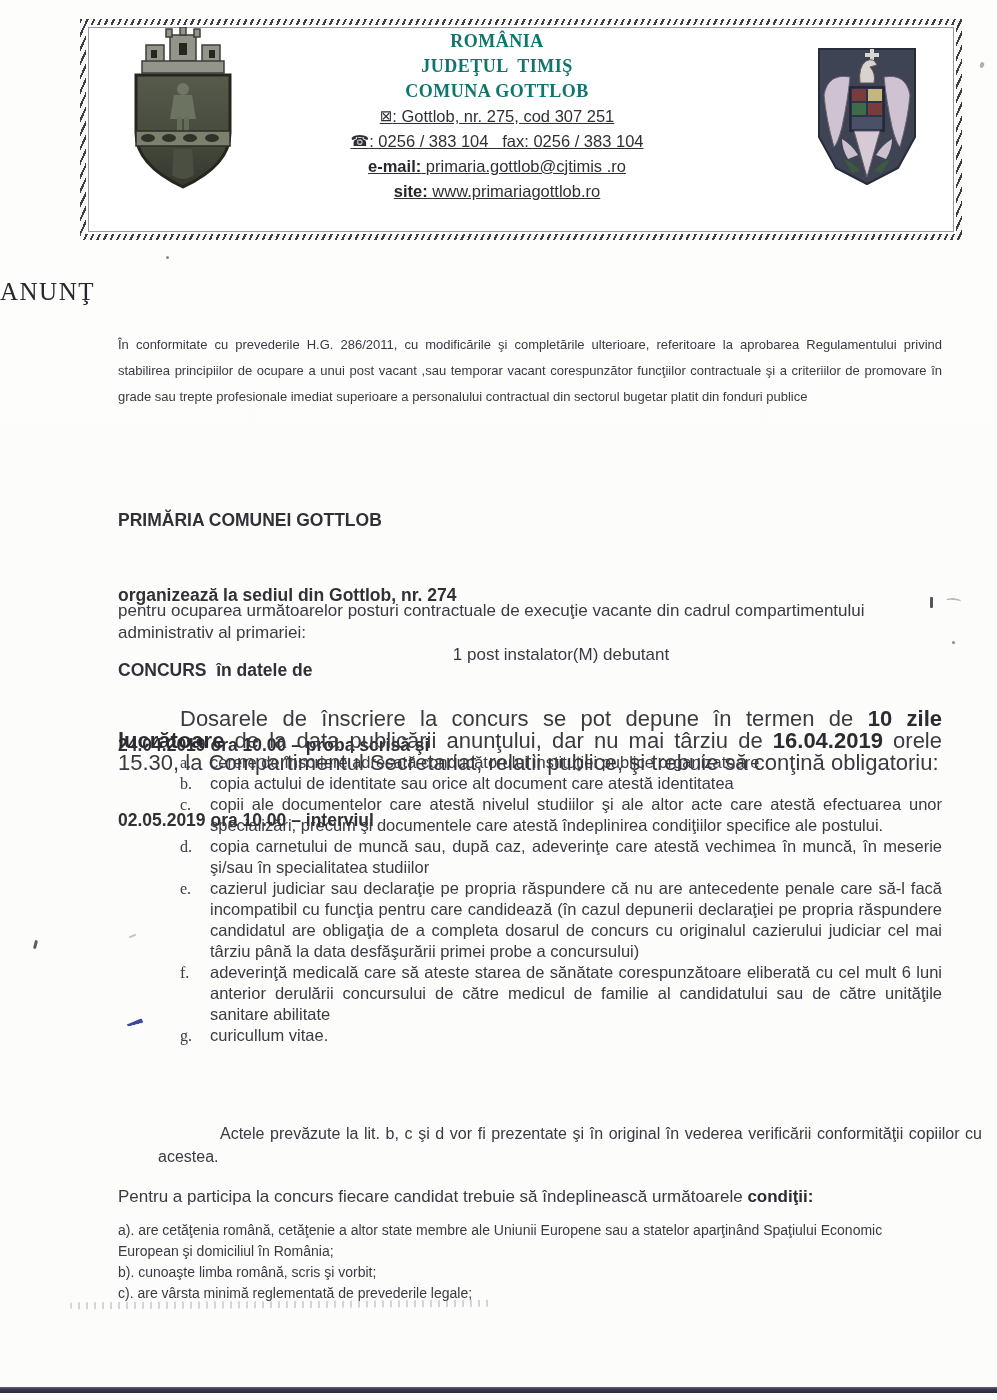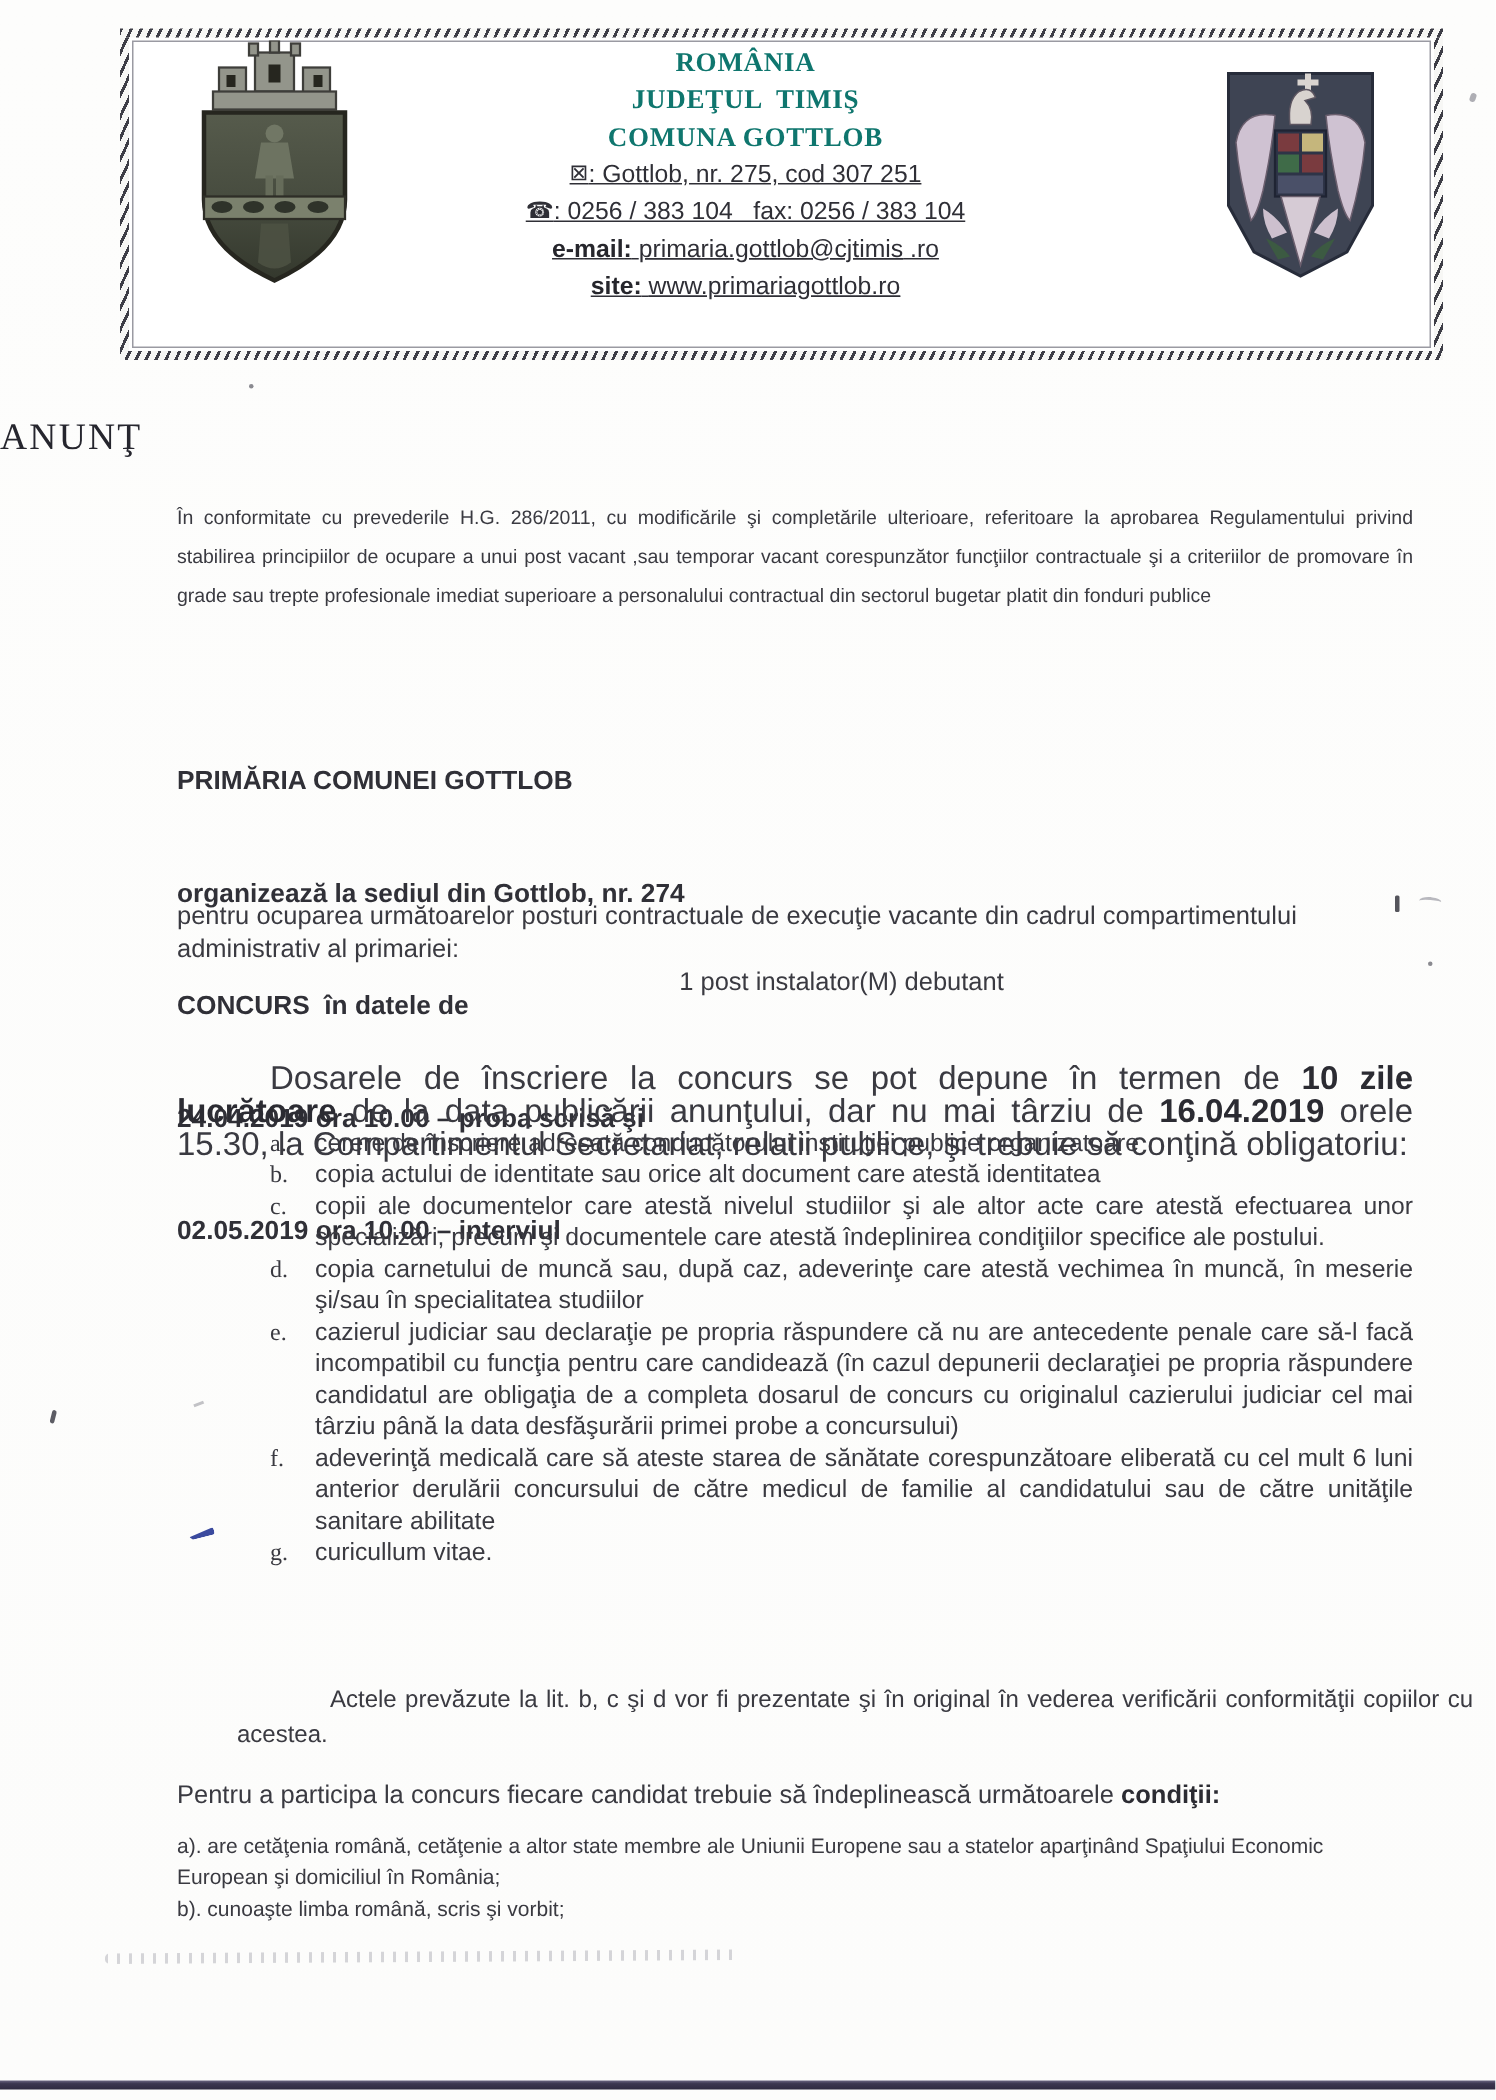--- a/index.html
+++ b/index.html
@@ -213,20 +213,21 @@
     <li><span class="marker">g.</span><span>curicullum vitae.</span></li>
   </ol>
 
   <p class="abs originals">Actele prevăzute la lit.  b, c şi d vor fi prezentate şi în original în vederea verificării conformităţii copiilor cu acestea.</p>
 
   <p class="abs conditions-intro"><span>Pentru a participa la concurs fiecare candidat trebuie să îndeplinească următoarele </span><b>condiţii:</b></p>
 
   <div class="abs conditions">
     <div>a). are cetăţenia română, cetăţenie a altor state membre ale Uniunii Europene sau a statelor aparţinând Spaţiului Economic European şi domiciliul în România;</div>
     <div>b). cunoaşte limba română, scris şi vorbit;</div>
+    <div>c). are vârsta minimă reglementată de prevederile legale;</div>
   </div>
 
   <div class="artifact a-apostrophe"></div>
   <div class="artifact a-tick"></div>
   <div class="artifact a-pen"></div>
   <div class="artifact a-dash-v"></div>
   <div class="artifact a-tilde"></div>
   <div class="artifact a-dot a-dot1"></div>
   <div class="artifact a-dot a-dot2"></div>
   <div class="artifact a-dot3"></div>

